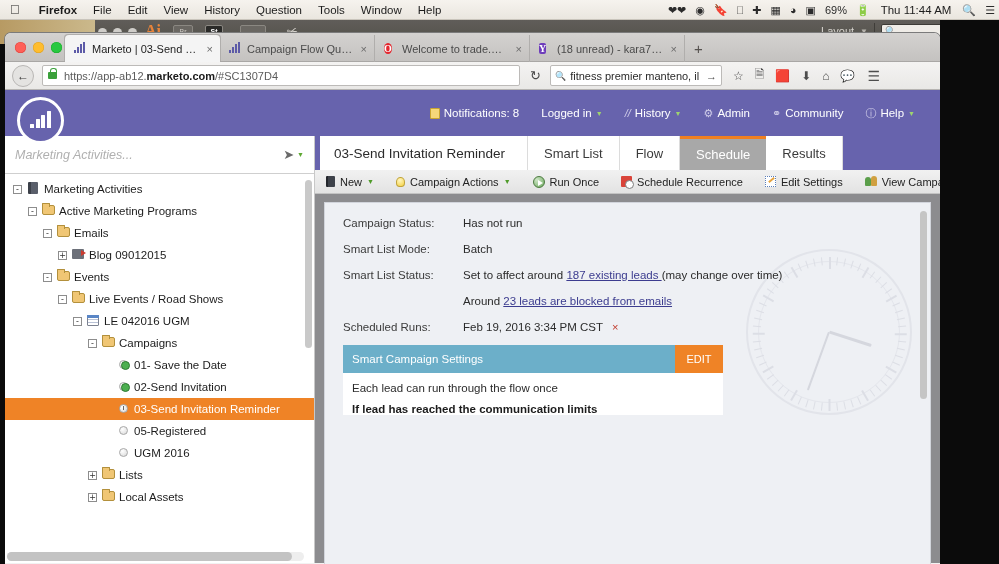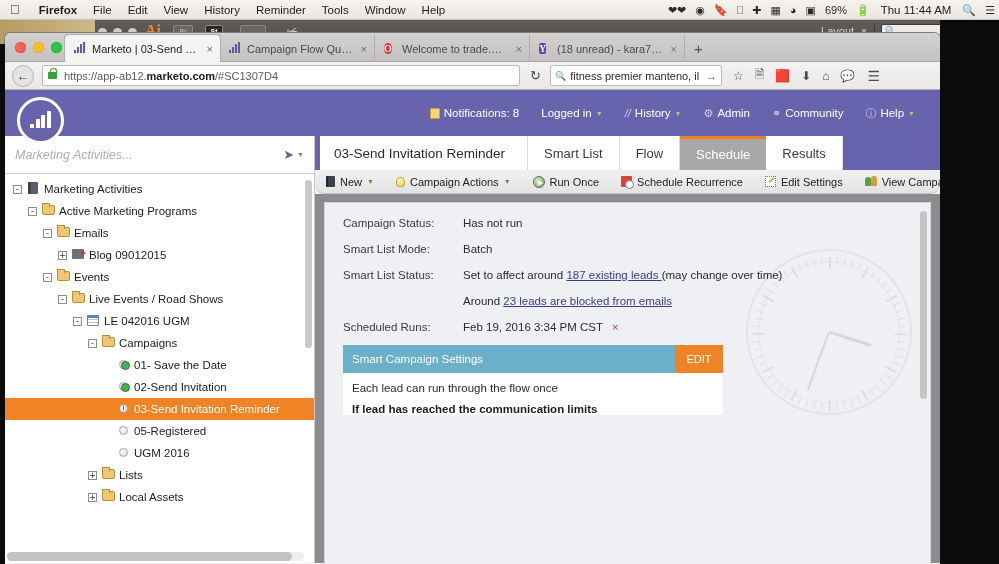--- a/index.html
+++ b/index.html
@@ -304,21 +304,21 @@
   }
   .stab.title { font-size: 13.5px; color: #2b2b2b; padding-left: 14px; padding-right: 22px; }
   .stab.active {
     background: #a8a8a8; color: #fff; border-top: 3px solid #f07f20;
     align-items: center; border-right: none;
   }
   .toolbar {
     display: flex; align-items: center; height: 24px;
     background: linear-gradient(#f1f1f1, #e3e3e3);
     border-bottom: 1px solid #c3c3c3;
-    font-size: 11px; color: #222; border-radius: 9px;
+    font-size: 11px; color: #222;
   }
   .tbtn { display: flex; align-items: center; gap: 5px; padding: 0 11px; height: 24px; white-space: nowrap; }
   .tbsep { width: 1px; height: 18px; background: #c6c6c6; }
   .tbtn .caret { color: #4f9b29; font-size: 7px; }
   .ic-new { width: 9px; height: 11px; background: #3d4149; border-radius: 1px; border-left: 2px solid #23262c; display: inline-block; }
   .ic-bulb { width: 9px; height: 10px; border-radius: 50% 50% 40% 40%; background: radial-gradient(circle at 40% 30%, #fff6c0, #f5d142); border: 1px solid #c0a33a; display: inline-block; }
   .ic-run { width: 12px; height: 12px; border-radius: 50%; background: radial-gradient(circle at 30% 30%, #cfe6c8, #6aa85a); border: 1px solid #4c7a40; display: inline-block; position: relative; }
   .ic-run::after { content: ""; position: absolute; left: 4px; top: 3px; border-left: 5px solid #fff; border-top: 3px solid transparent; border-bottom: 3px solid transparent; }
   .ic-rec { width: 11px; height: 11px; background: #d9443a; border-radius: 1px; display: inline-block; position: relative; }
   .ic-rec::after { content: ""; position: absolute; right: -2px; bottom: -2px; width: 7px; height: 7px; border-radius: 50%; background: #fff; border: 1px solid #7d7d7d; }
@@ -390,21 +390,21 @@
 
 <div id="root">
 
   <div class="menubar">
     <div class="mb-apple"></div>
     <div class="mb-item bold">Firefox</div>
     <div class="mb-item">File</div>
     <div class="mb-item">Edit</div>
     <div class="mb-item">View</div>
     <div class="mb-item">History</div>
-    <div class="mb-item">Reminder</div>
+    <div class="mb-item">Question</div>
     <div class="mb-item">Tools</div>
     <div class="mb-item">Window</div>
     <div class="mb-item">Help</div>
     <div class="mb-right">
       <span class="mb-ic">❤❤</span>
       <span class="mb-ic">◉</span>
       <span class="mb-ic">🔖</span>
       <span class="mb-ic">⎕</span>
       <span class="mb-ic">✚</span>
       <span class="mb-ic">▦</span>

